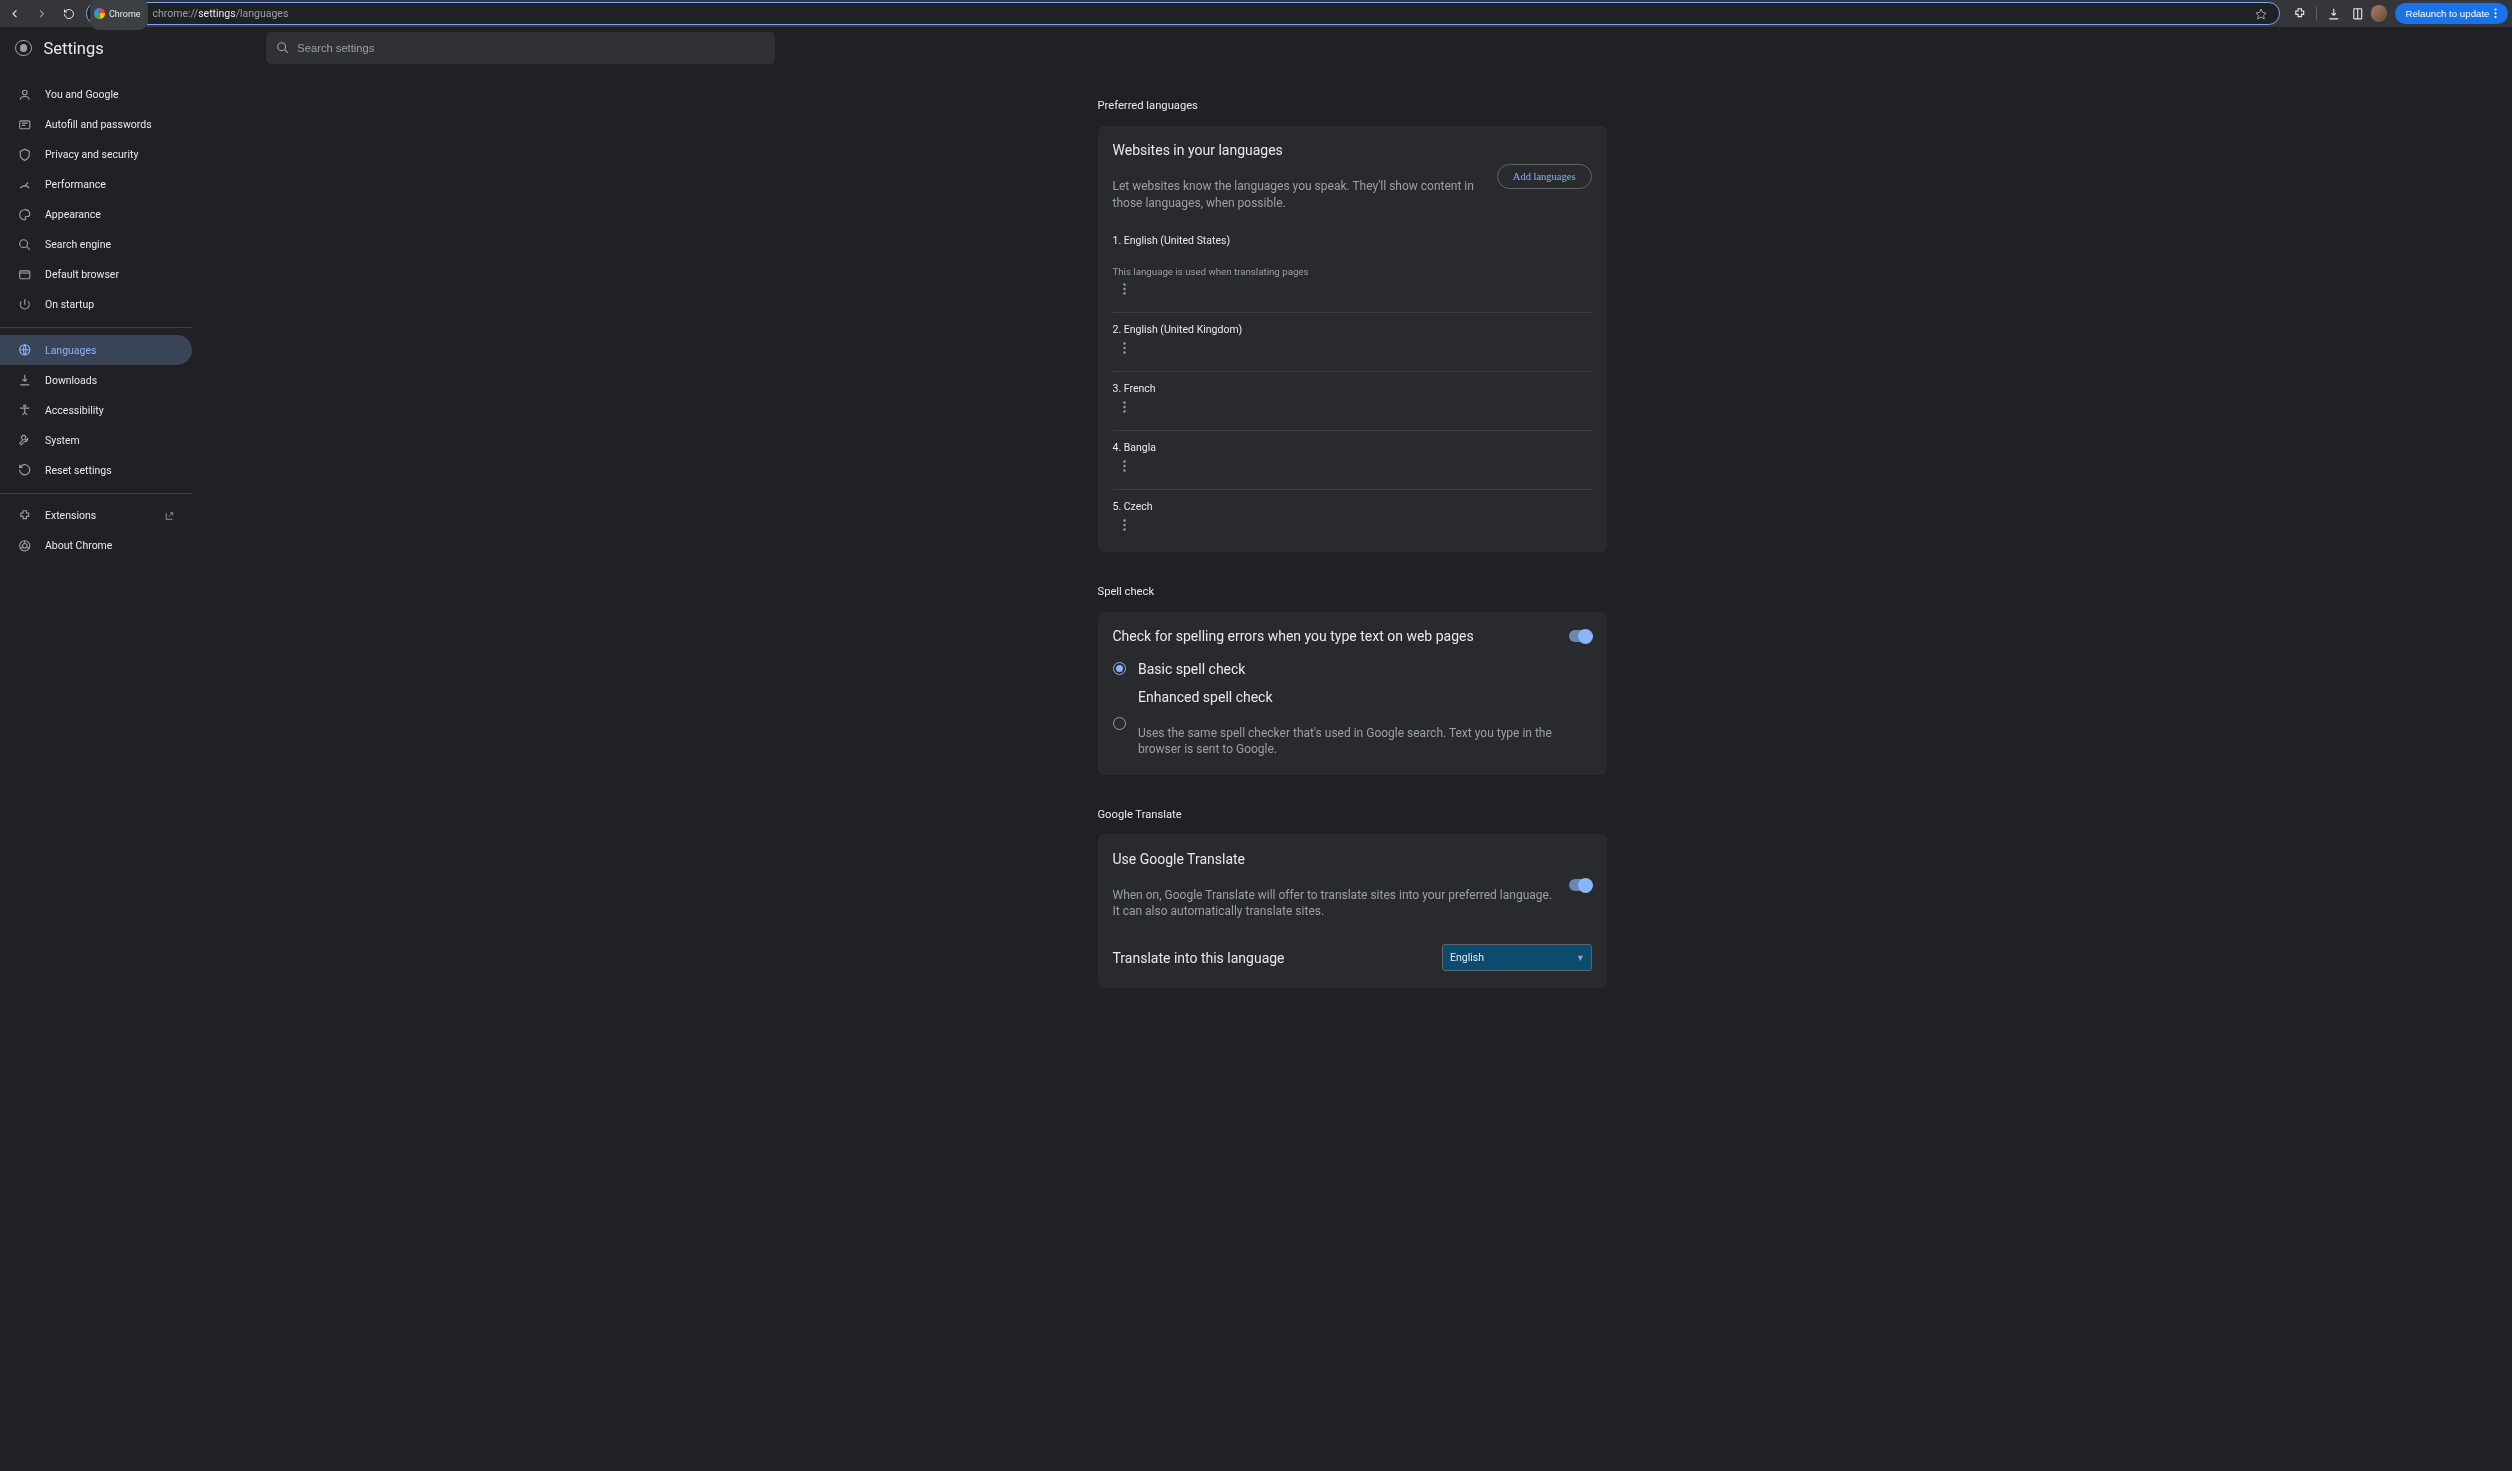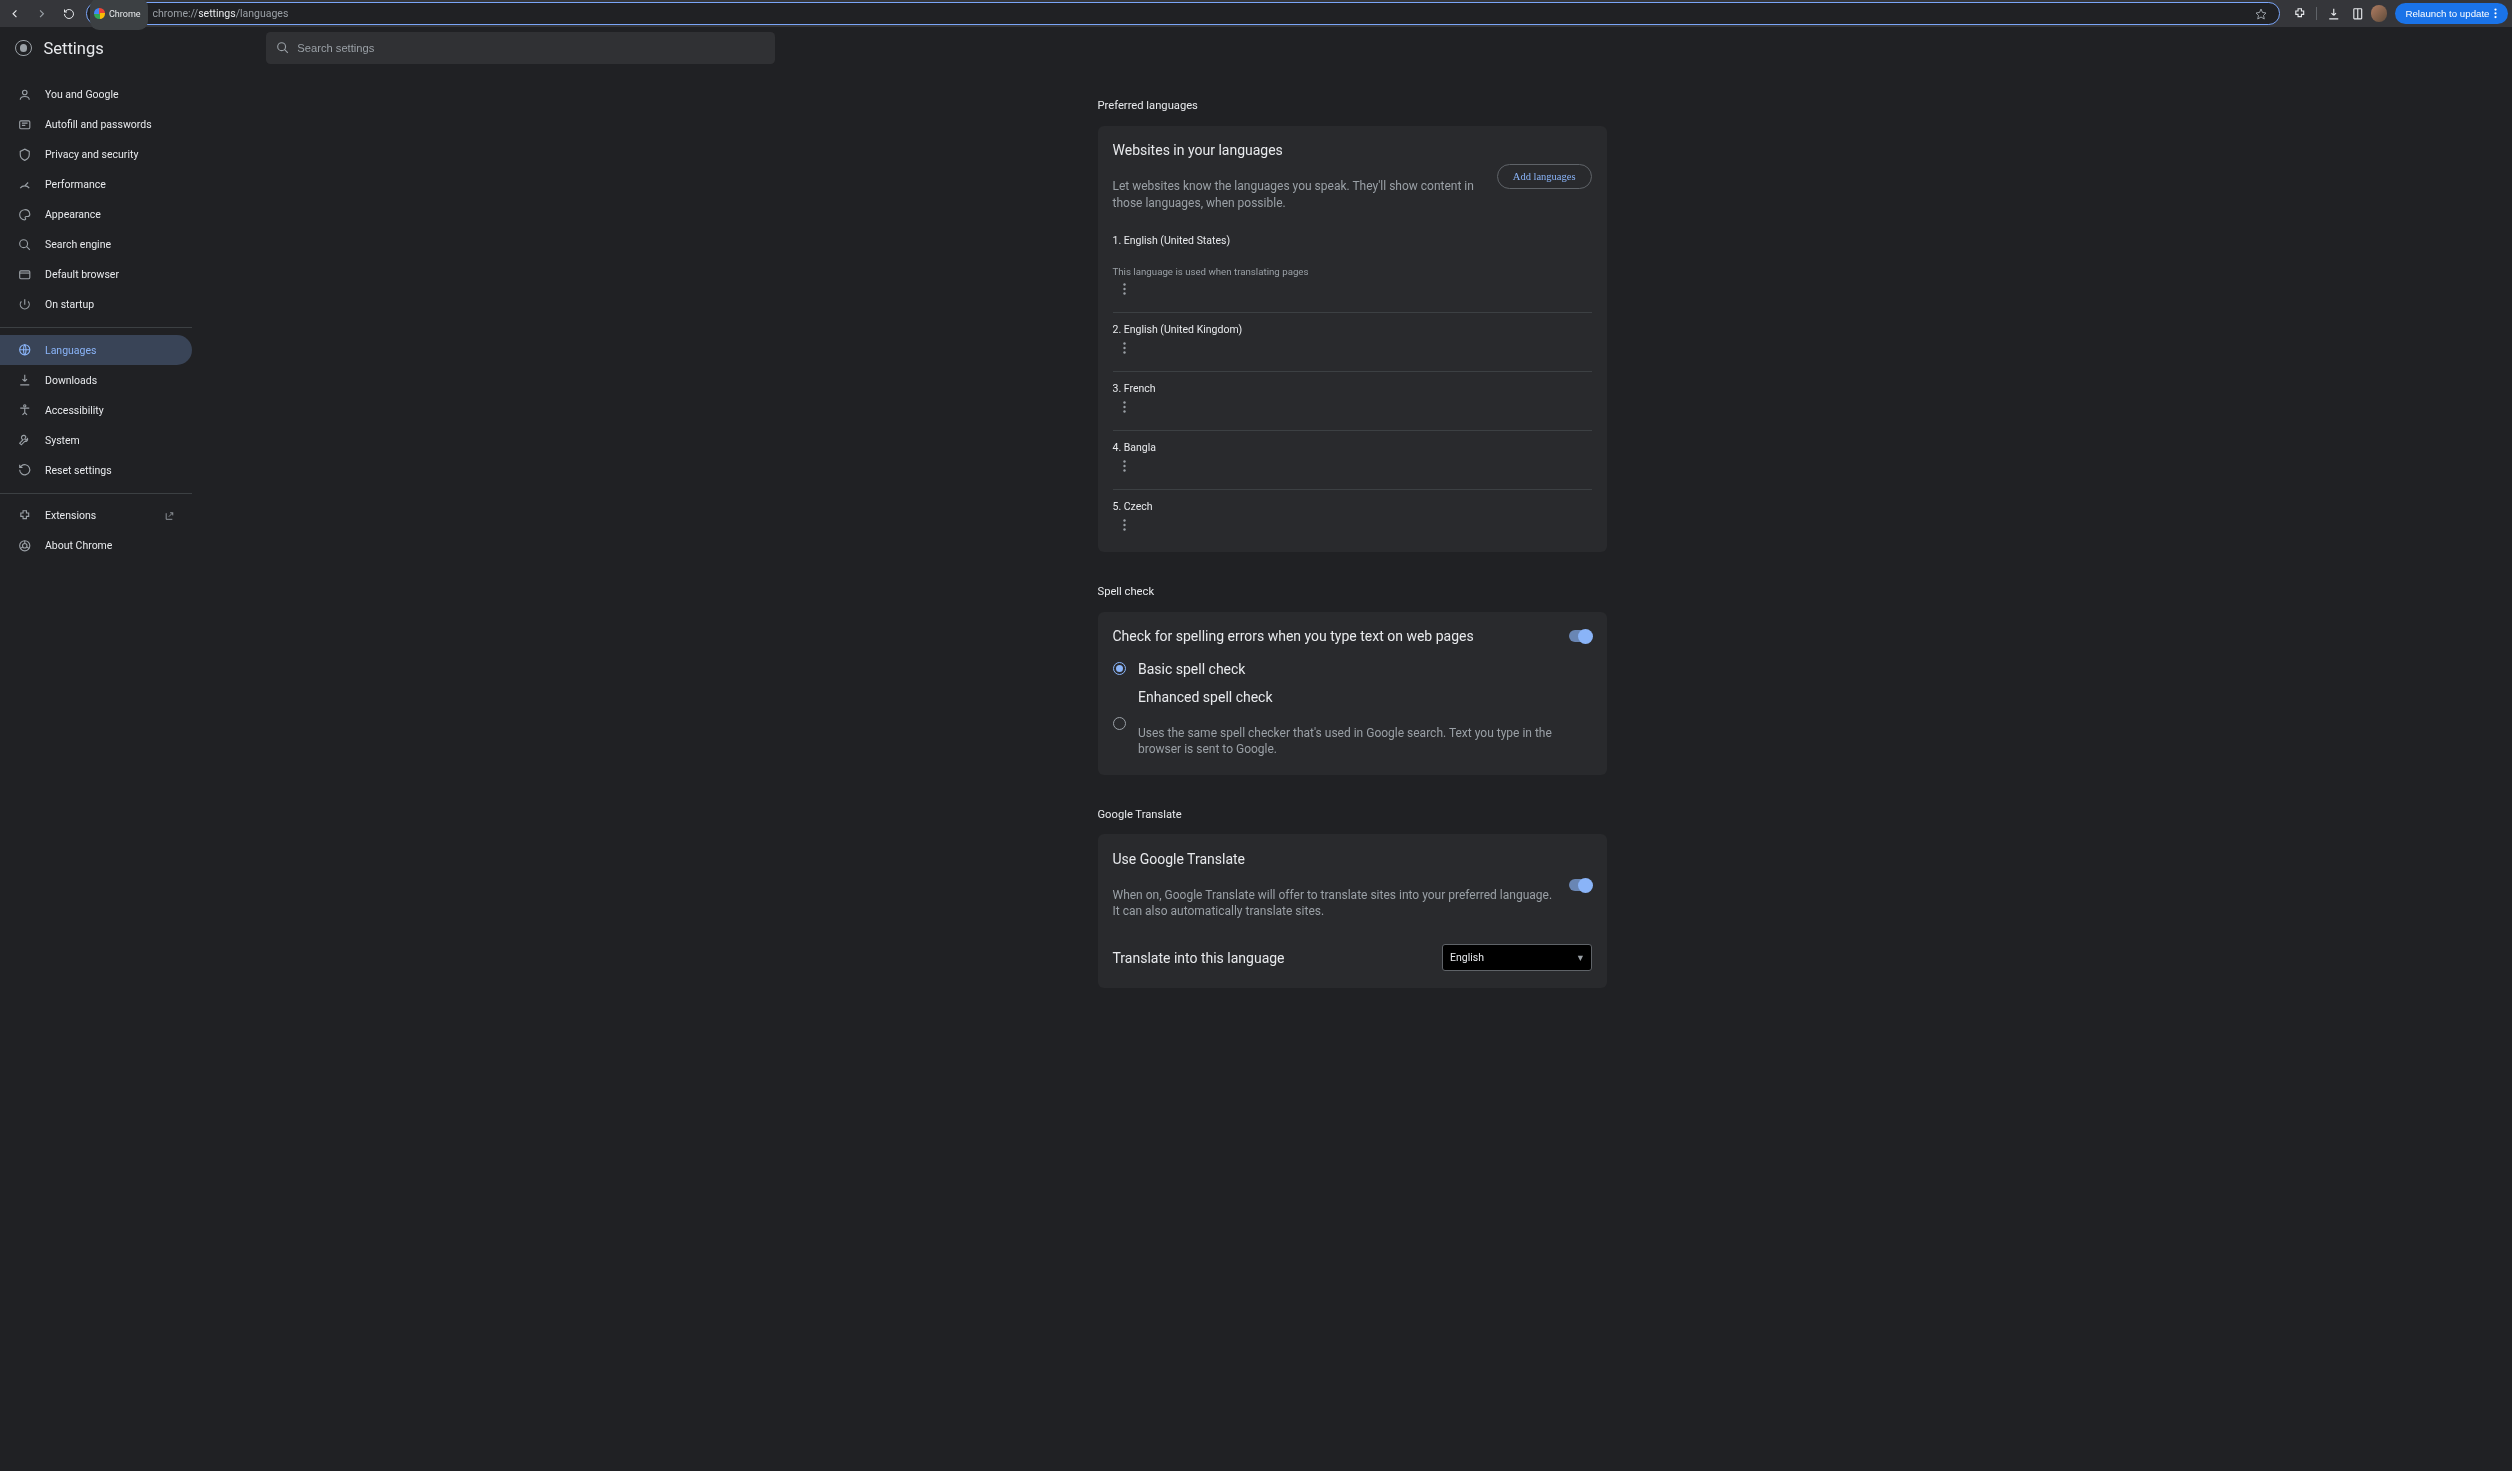--- a/index.html
+++ b/index.html
@@ -218,21 +218,21 @@
 .radio.checked::after{
   content:''; position:absolute; inset:2.2px; border-radius:50%; background:#8ab4f8;
 }
 .radio.unchecked { border-color:#9aa0a6; }
 
 .select {
   border:0.7px solid #5f6368; border-radius:3px;
   height:27px; min-width:150px;
   display:flex; align-items:center; justify-content:space-between;
   padding:0 7.5px; font-size:10.5px; color:#e8eaed;
-  background:#000000; cursor:pointer;
+  background:#0c4a6e; cursor:pointer;
 }
 .select .caret { color:#9aa0a6; }
 
 svg { display:block; }
 
 
 .main::-webkit-scrollbar { width:9px; }
 .main::-webkit-scrollbar-thumb { background:#5f6368; border-radius:4.5px; }
 </style>
 </head>

